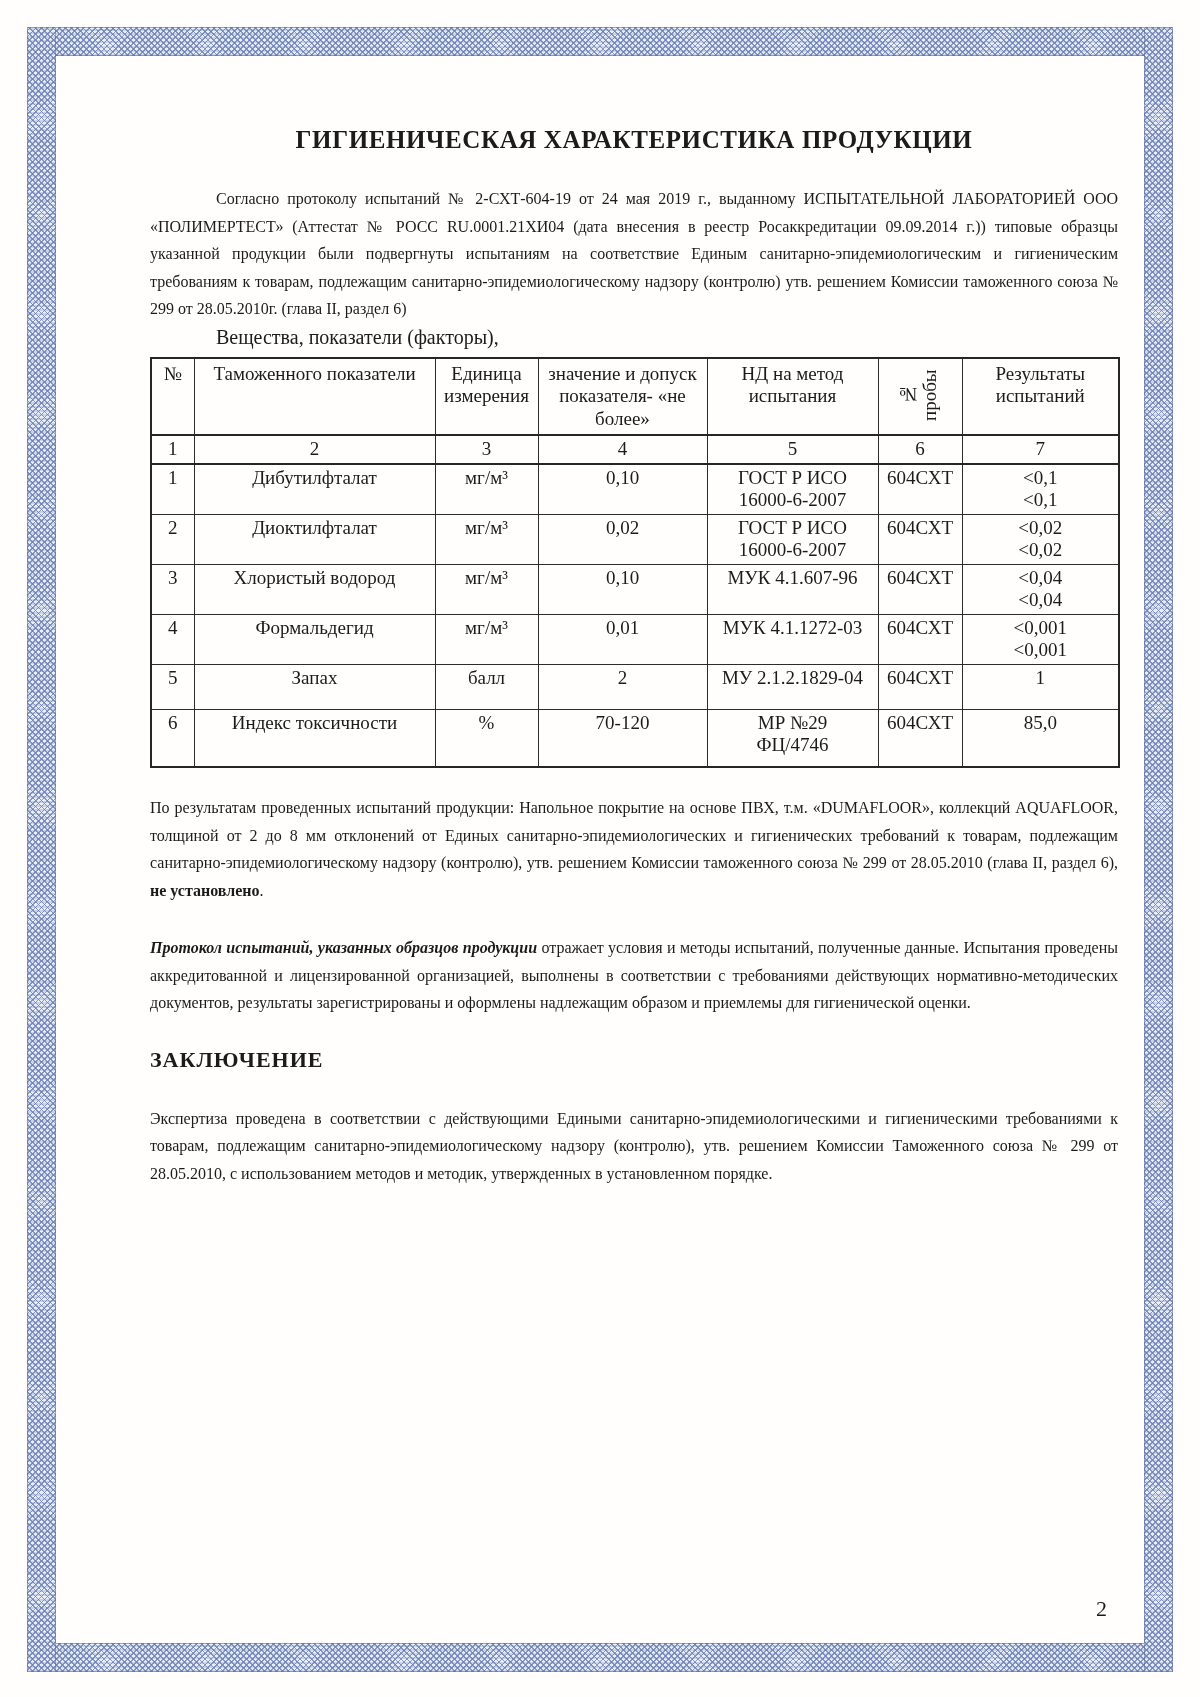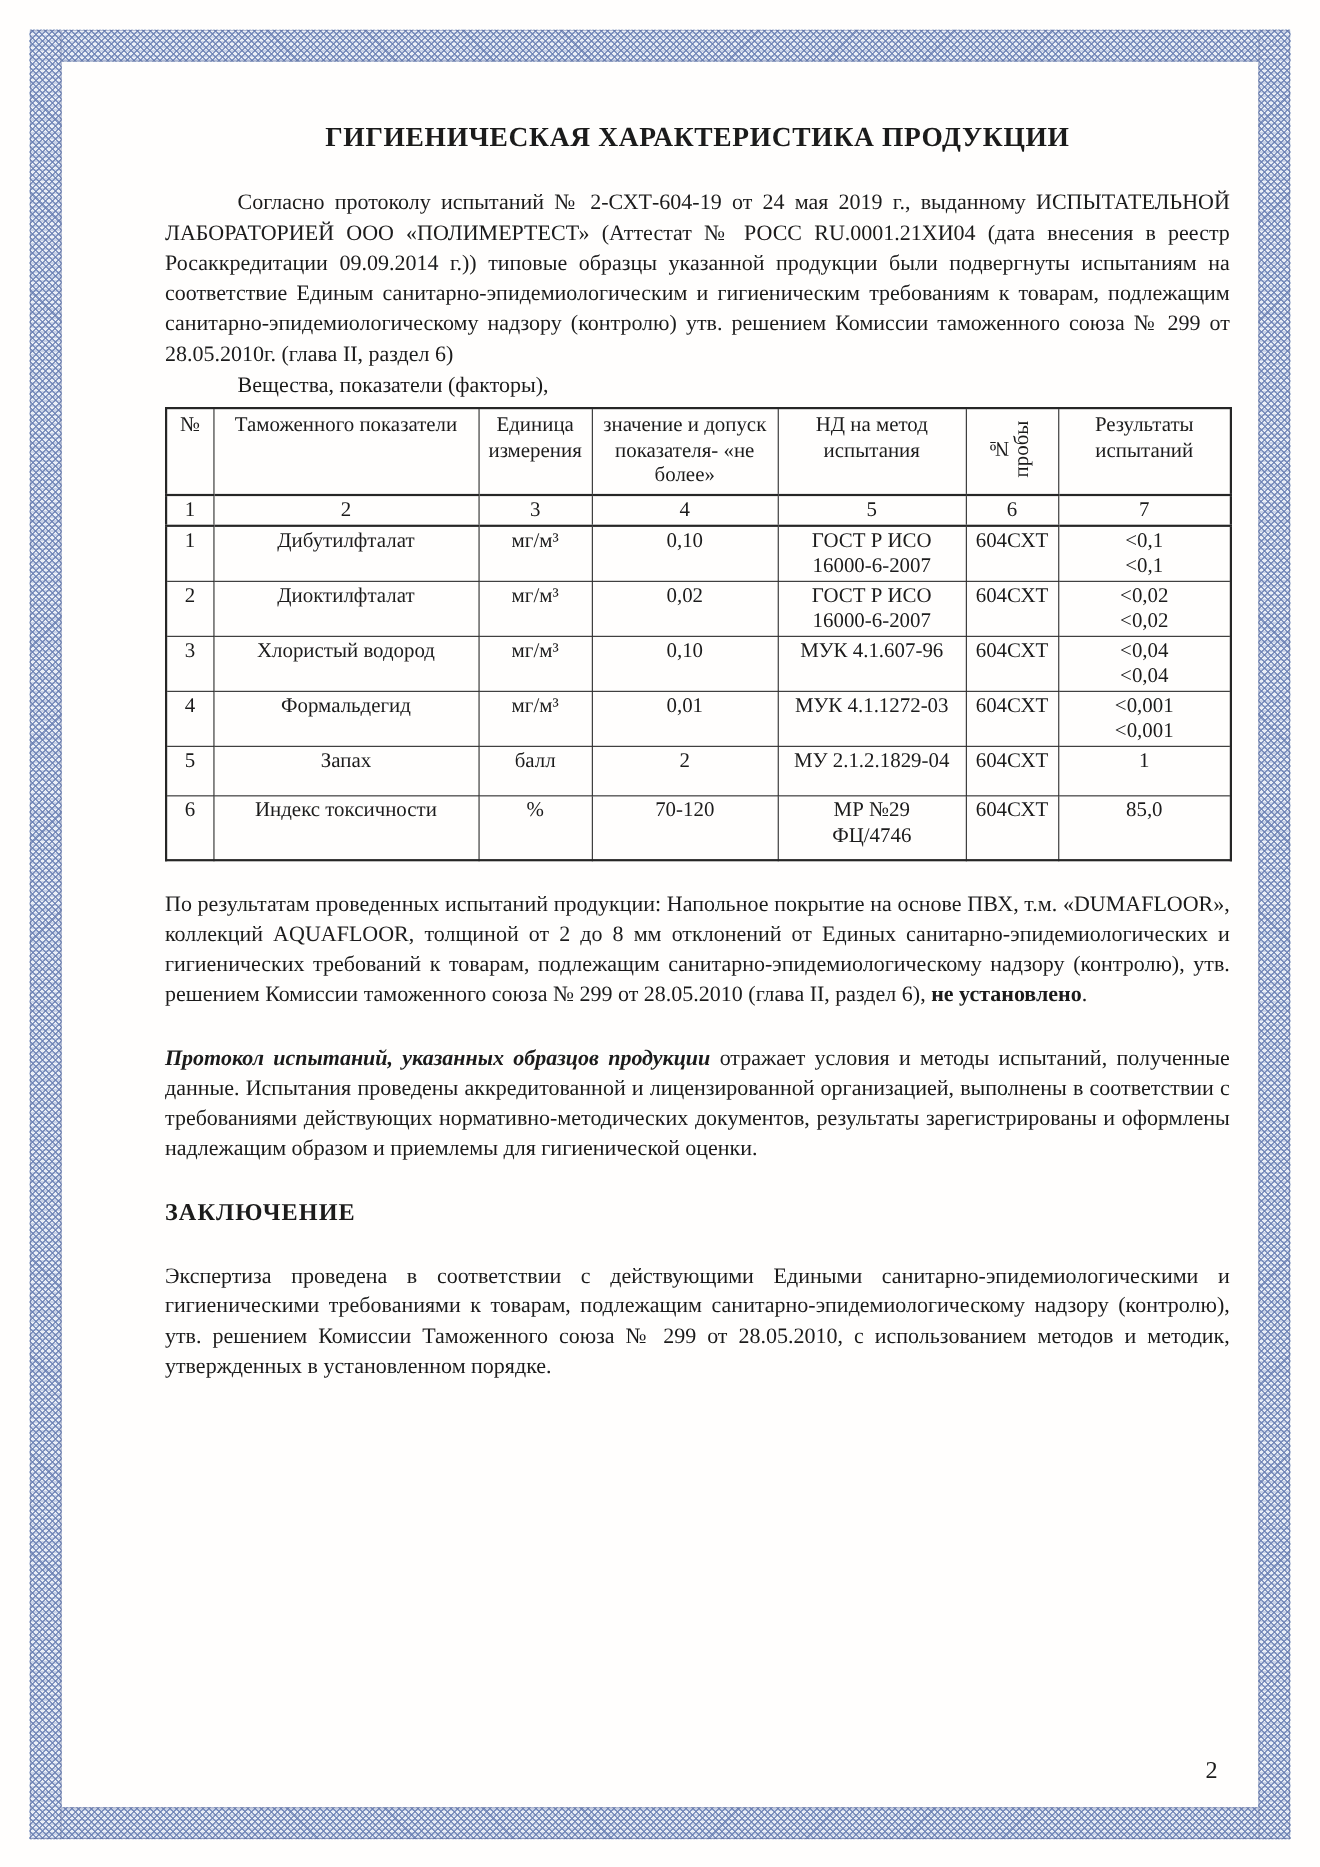--- a/index.html
+++ b/index.html
@@ -15,23 +15,23 @@
       repeating-linear-gradient(45deg, rgba(104,126,178,.78) 0 1.3px, rgba(255,255,255,0) 1.3px 4.2px),
       repeating-linear-gradient(-45deg, rgba(104,126,178,.78) 0 1.3px, rgba(255,255,255,0) 1.3px 4.2px),
       repeating-linear-gradient(0deg, rgba(150,166,206,.30) 0 2px, rgba(255,255,255,.35) 2px 4.2px);
     box-shadow: inset 0 0 0 1px rgba(92,108,154,.55);
   }
   .frame-top{left:27px;top:27px;width:1146px;height:29px;}
   .frame-bottom{left:27px;top:1643px;width:1146px;height:29px;}
   .frame-left{left:27px;top:27px;width:29px;height:1645px;}
   .frame-right{left:1144px;top:27px;width:29px;height:1645px;}
 
-  .content{position:absolute;left:150px;top:0;width:968px;}
+  .content{position:absolute;left:150px;top:14px;width:968px;}
   .doc-title{margin:112px 0 0 0;text-align:center;font-weight:bold;font-size:25px;letter-spacing:.6px;}
-  p.body{font-size:20px;line-height:27.5px;text-align:justify;margin:0;}
+  p.body{font-size:16px;line-height:27.5px;text-align:justify;margin:0;}
   .first-indent{text-indent:66px;}
   #para-intro{margin-top:31px;}
   .table-caption{font-size:20px;line-height:26px;margin:1px 0 0 66px;text-align:left;}
   #para-results{margin-top:26px;}
   #para-protocol{margin-top:30px;}
   #para-conditions{margin-top:32px;}
   .conclusion-title{margin:30px 0 16px 0;text-align:left;font-weight:bold;font-size:22px;letter-spacing:1px;}
   #para-expertise{margin-top:32px;}
   .bi{font-weight:bold;font-style:italic;}
   .b{font-weight:bold;}

